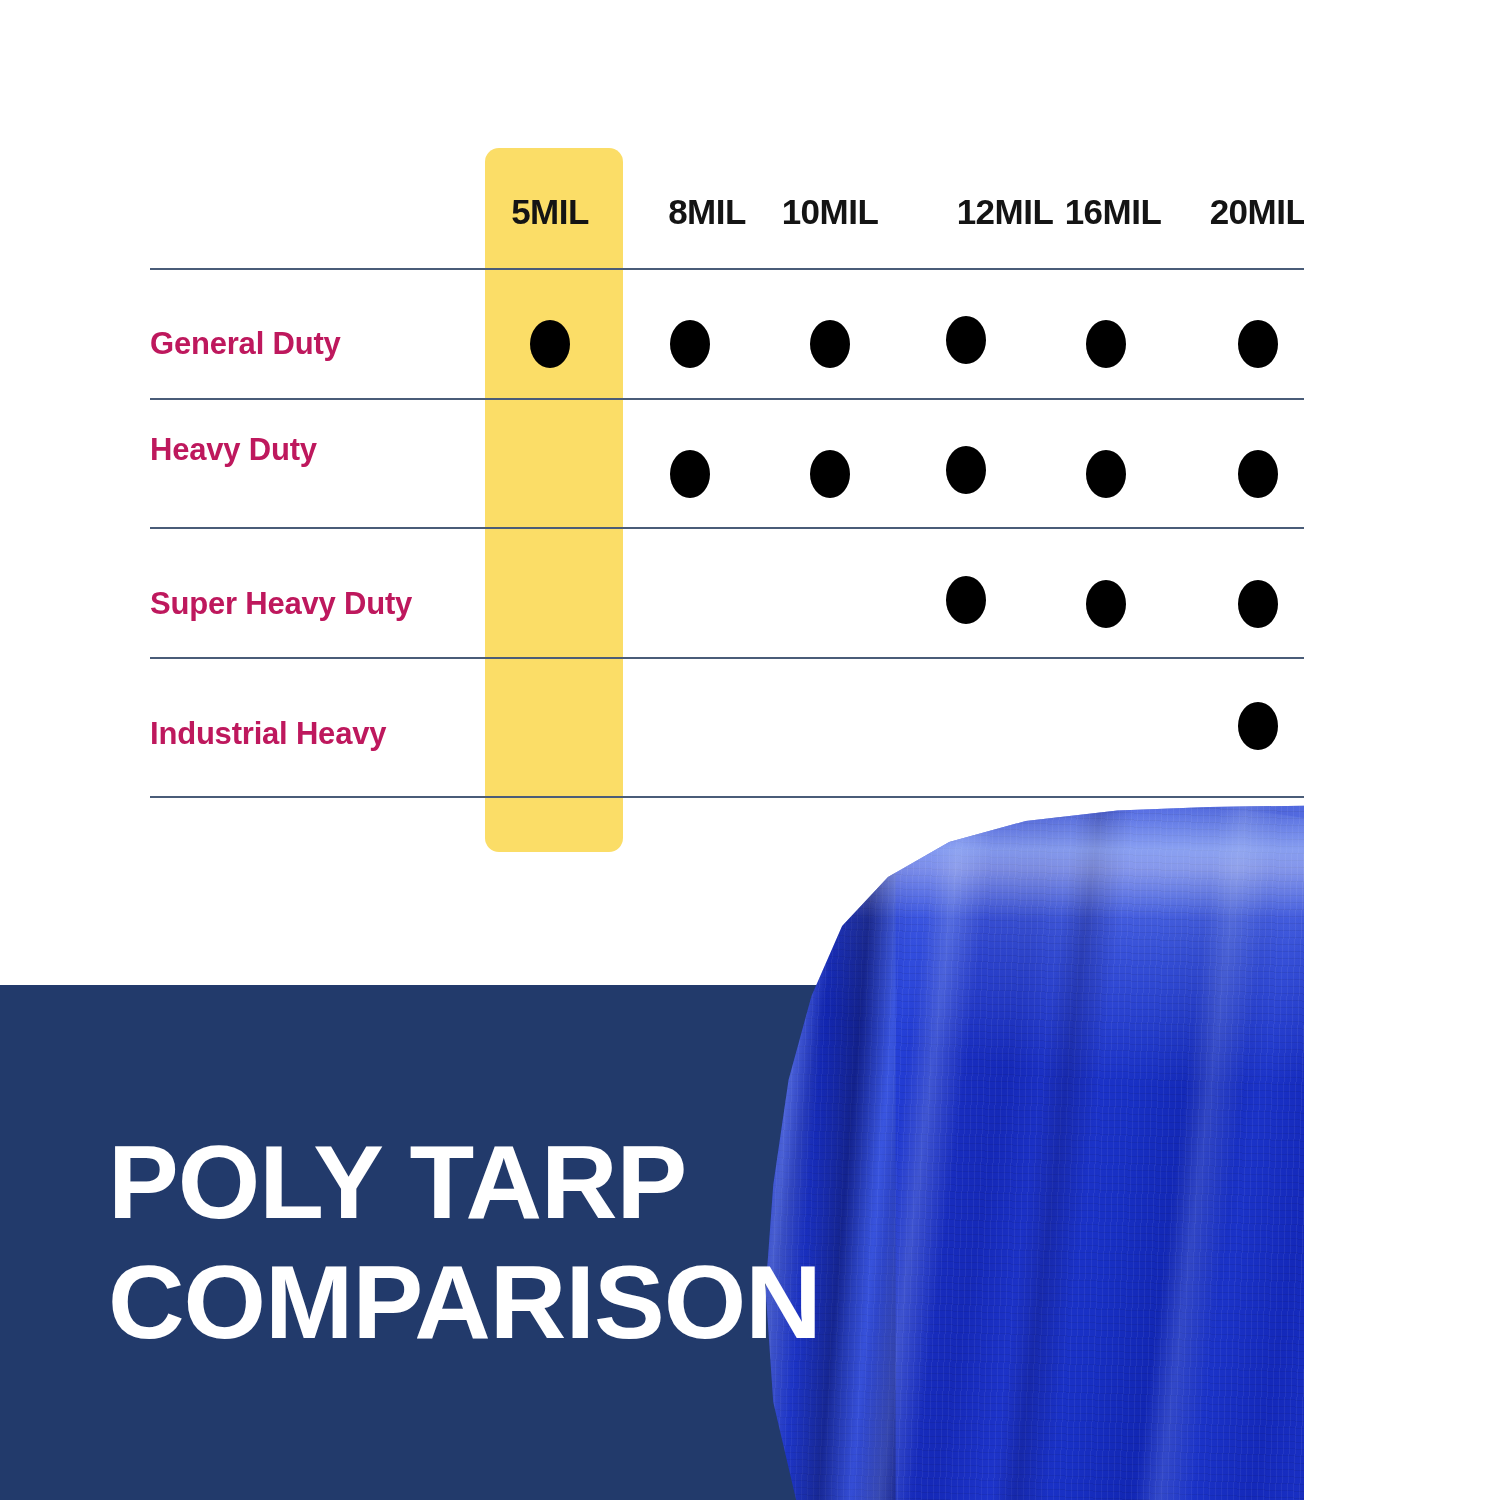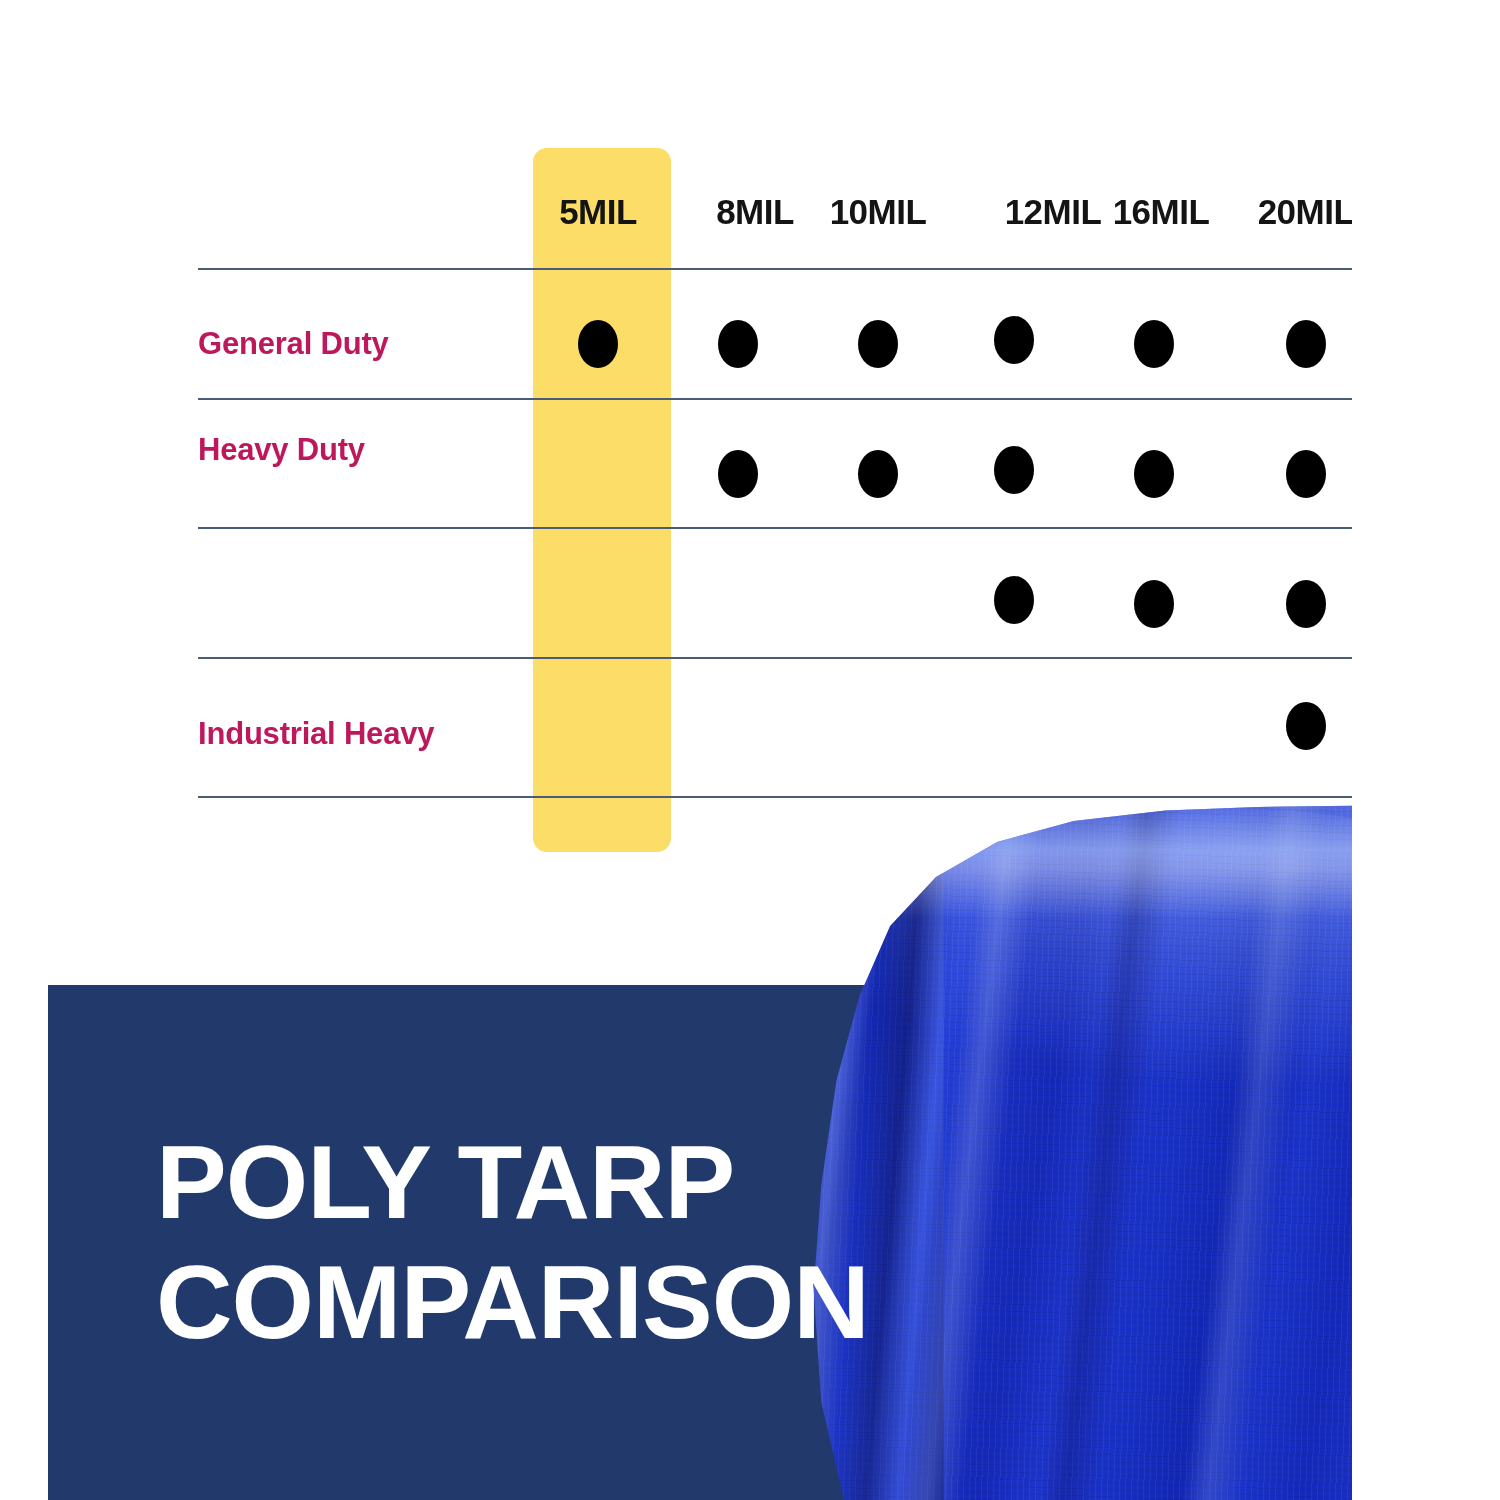--- a/index.html
+++ b/index.html
@@ -7,21 +7,20 @@
     padding: 0;
     background: #ffffff;
   }
   #page {
     position: relative;
     width: 1304px;
     height: 1500px;
     background: #ffffff;
     overflow: hidden;
     font-family: "Liberation Sans", "DejaVu Sans", sans-serif;
-    margin-left: 48px;
   }
 
   
   .navy-panel {
     position: absolute;
     left: 0;
     top: 985px;
     width: 1500px;
     height: 515px;
     background: #223A6B;
@@ -251,20 +250,21 @@
     <div class="dot" style="left:1086px;top:320px"></div>
     <div class="dot" style="left:1238px;top:320px"></div>
 
     <div class="row-label" style="top:432px">Heavy Duty</div>
     <div class="dot" style="left:670px;top:450px"></div>
     <div class="dot" style="left:810px;top:450px"></div>
     <div class="dot" style="left:946px;top:446px"></div>
     <div class="dot" style="left:1086px;top:450px"></div>
     <div class="dot" style="left:1238px;top:450px"></div>
 
+    <div class="row-label" style="top:586px">Super Heavy Duty</div>
     <div class="dot" style="left:946px;top:576px"></div>
     <div class="dot" style="left:1086px;top:580px"></div>
     <div class="dot" style="left:1238px;top:580px"></div>
 
     <div class="row-label" style="top:716px">Industrial Heavy</div>
     <div class="dot" style="left:1238px;top:702px"></div>
 
   </div>
 
   <div class="footer-title">

